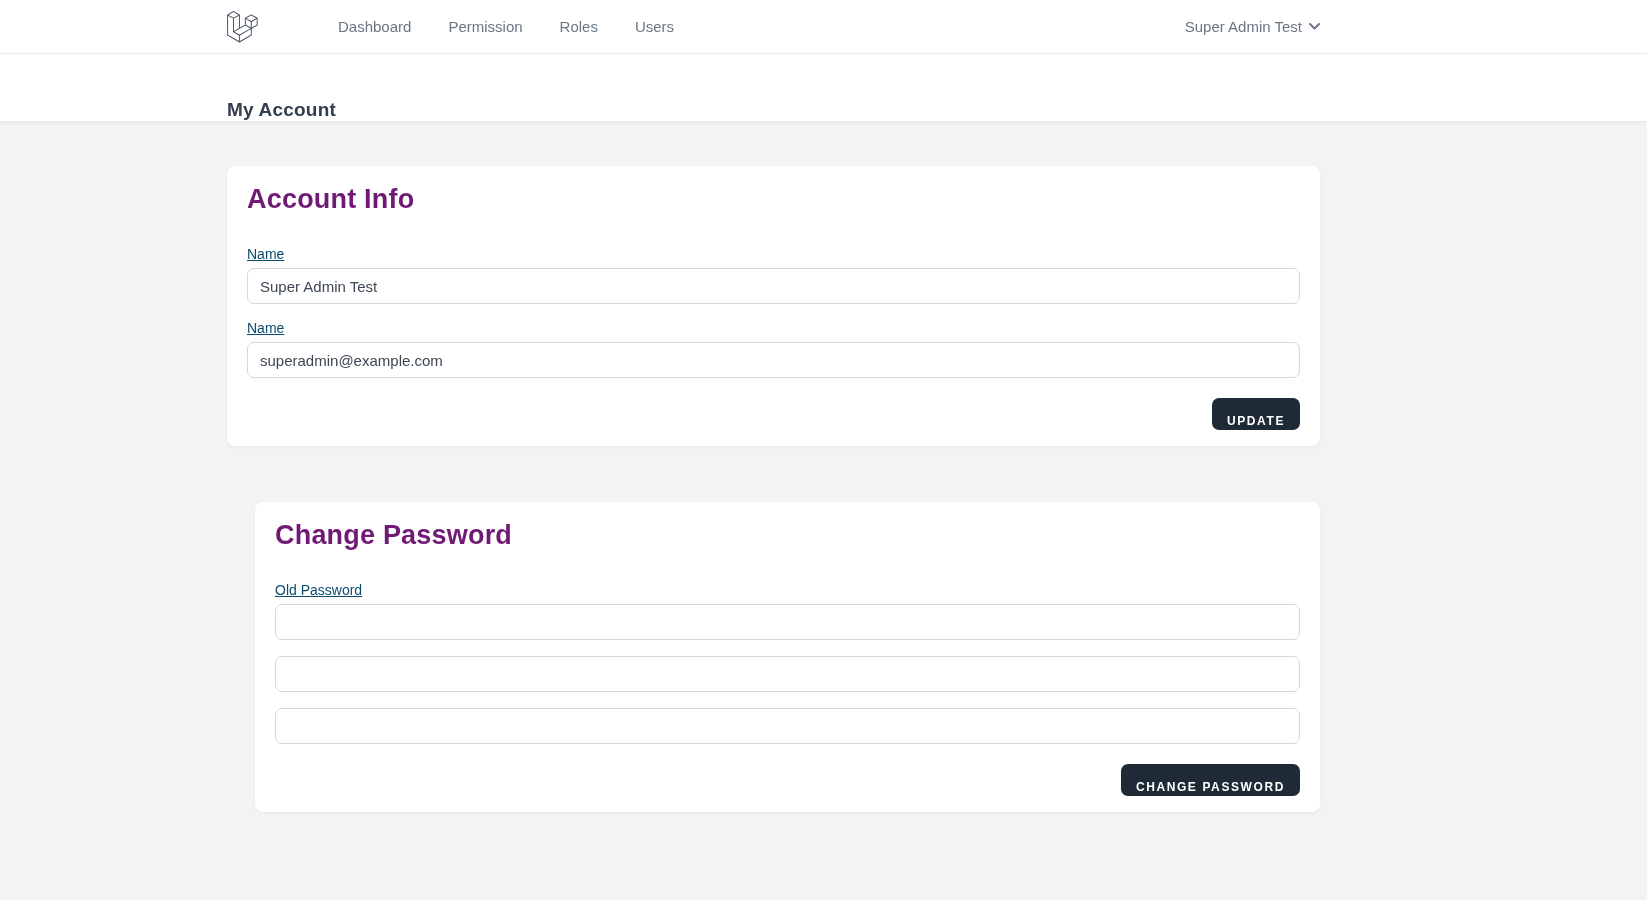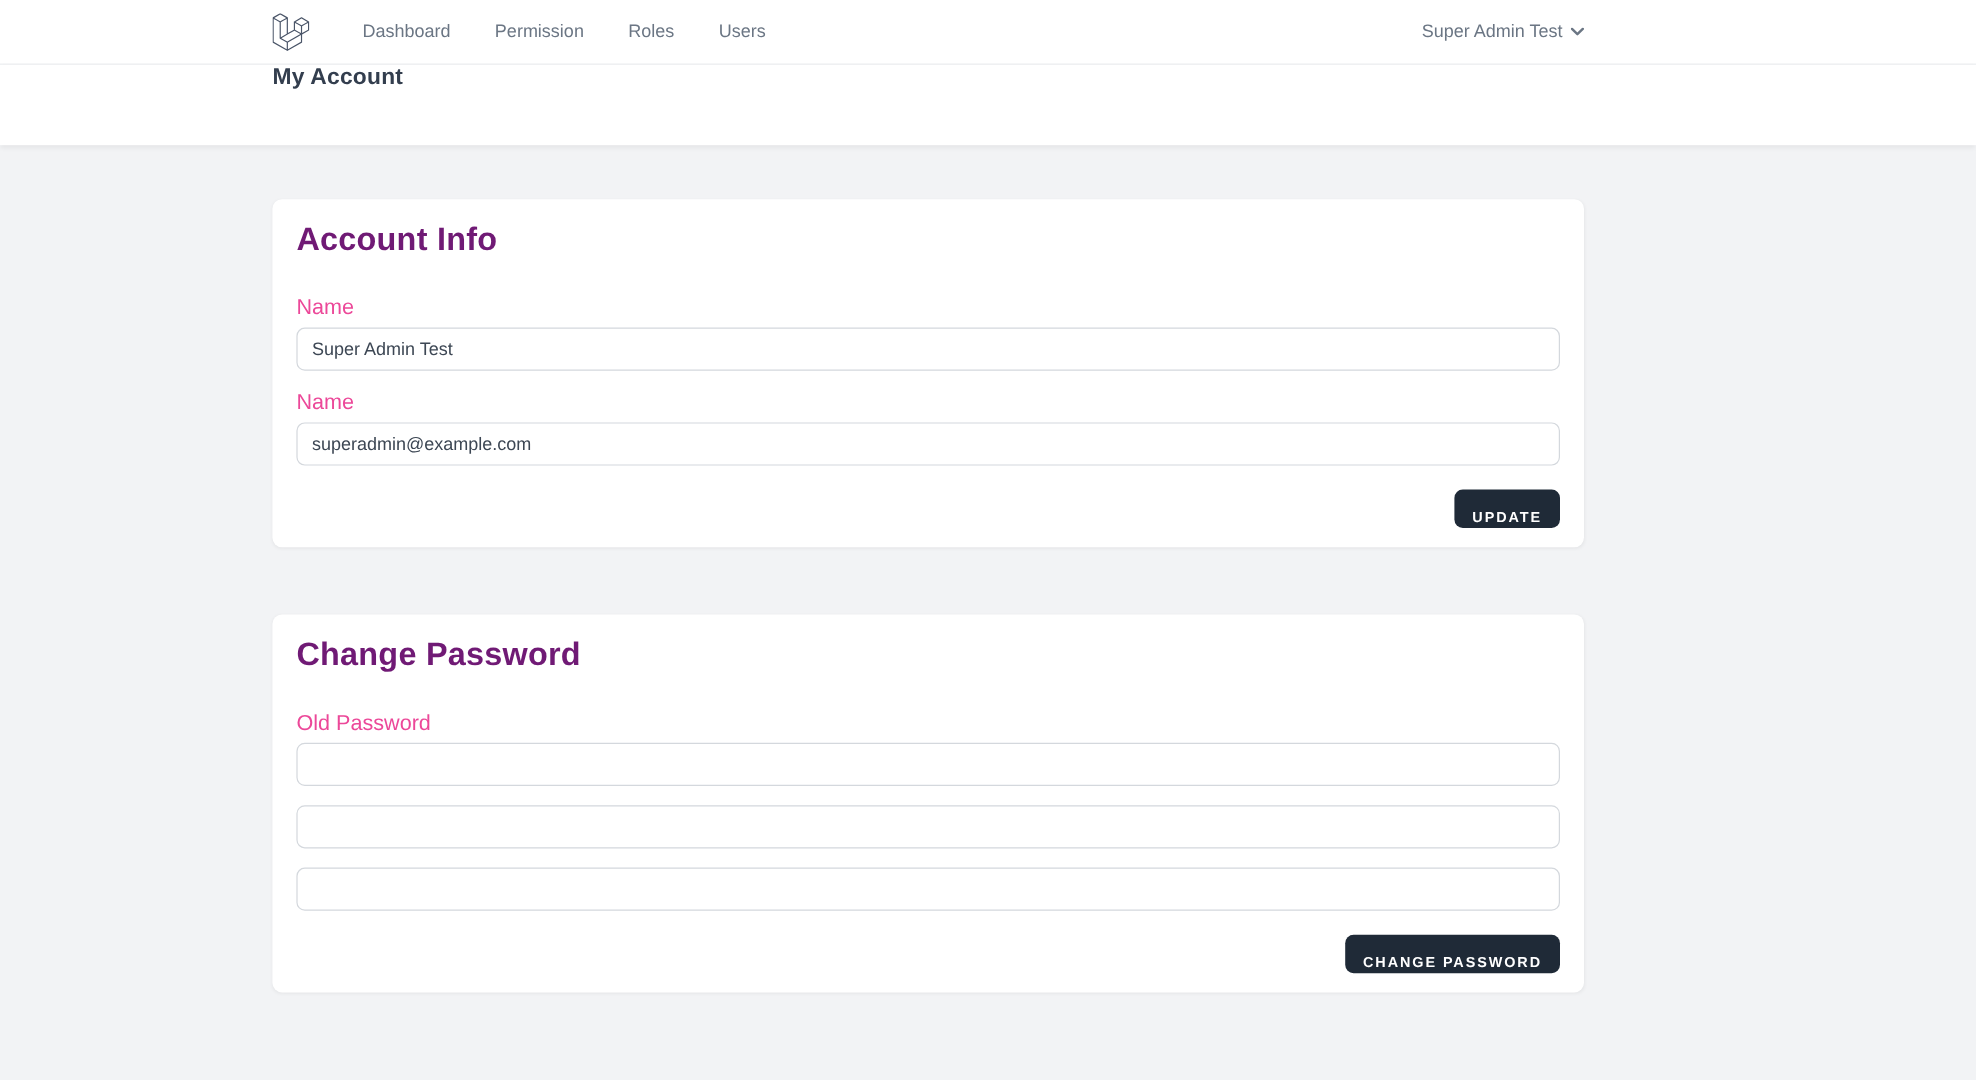--- a/index.html
+++ b/index.html
@@ -3,59 +3,59 @@
 <meta charset="utf-8">
 <style>
   * { box-sizing: border-box; margin: 0; padding: 0; }
   html, body { width: 1647px; height: 900px; }
   body {
     font-family: "Liberation Sans", "DejaVu Sans", sans-serif;
     background: var(--page-bg, #f2f3f5);
     color: #3d4754;
     overflow: hidden;
   }
-  .shell { width: 1093px; margin-left: 227px; }
+  .shell { width: 1093px; margin-left: 227px; gap: 36px; }
 
   
   .navbar { background: #ffffff; height: 54px; border-bottom: 1px solid #e9ebee; }
   .navbar .shell { display: flex; align-items: center; height: 100%; }
   .logo-link { display: inline-flex; align-items: center; margin-right: 44px; text-decoration: none; }
   .logo-link svg { width: 31px; height: 32px; fill: var(--logo-color, #4a5568); }
   .nav-links { display: flex; gap: 37px; }
   .nav-links a {
     text-decoration: none; color: #6b7684; font-size: 15px; line-height: 54px;
   }
   .nav-user {
     margin-left: auto; display: flex; align-items: center; gap: 7px;
     color: #6b7684; font-size: 15px; cursor: pointer;
   }
   .nav-user svg { width: 11px; height: 7px; stroke: #6b7684; fill: none; stroke-width: 2; }
 
   
   .page-header {
-    background: #ffffff; height: 67px; display: flex; align-items: flex-start;
+    background: #ffffff; height: 67px; display: flex; align-items: flex-end;
     box-shadow: 0 2px 4px rgba(0,0,0,0.06); position: relative; z-index: 1;
   }
   .page-header h1 { font-size: 19px; font-weight: 600; color: #333e4e; letter-spacing: .2px; }
 
   
   main { padding: 45px 0 43px; }
   .card {
     background: #ffffff; border-radius: 8px;
     box-shadow: 0 1px 3px rgba(0,0,0,0.05);
     padding: 16px 20px 12px;
   }
-  .card + .card { margin-top: 56px; }
+  .card + .card { margin-top: 56px; margin-left: 28px; }
   .card h2 {
     font-size: 27px; line-height: 34px; font-weight: 700; color: #701a75;
     margin-bottom: 30px; letter-spacing: .2px;
   }
   .field { margin-bottom: 16px; }
   .field label {
-    display: block; font-size: 18px; color: #ec4899; margin-bottom: 6px;
+    display: block; font-size: 14px; color: #0c4a6e; margin-bottom: 6px; text-decoration: underline;
   }
   .field input {
     display: block; width: 100%; height: 36px;
     border: 1px solid #d4d8dd; border-radius: 7px;
     padding: 0 12px; font-size: 15px; color: #3d4754;
     font-family: "Liberation Sans", "DejaVu Sans", sans-serif;
     background: #ffffff; outline: none;
   }
   .actions { margin-top: 20px; padding-bottom: 4px; text-align: right; }
   .btn-dark {

